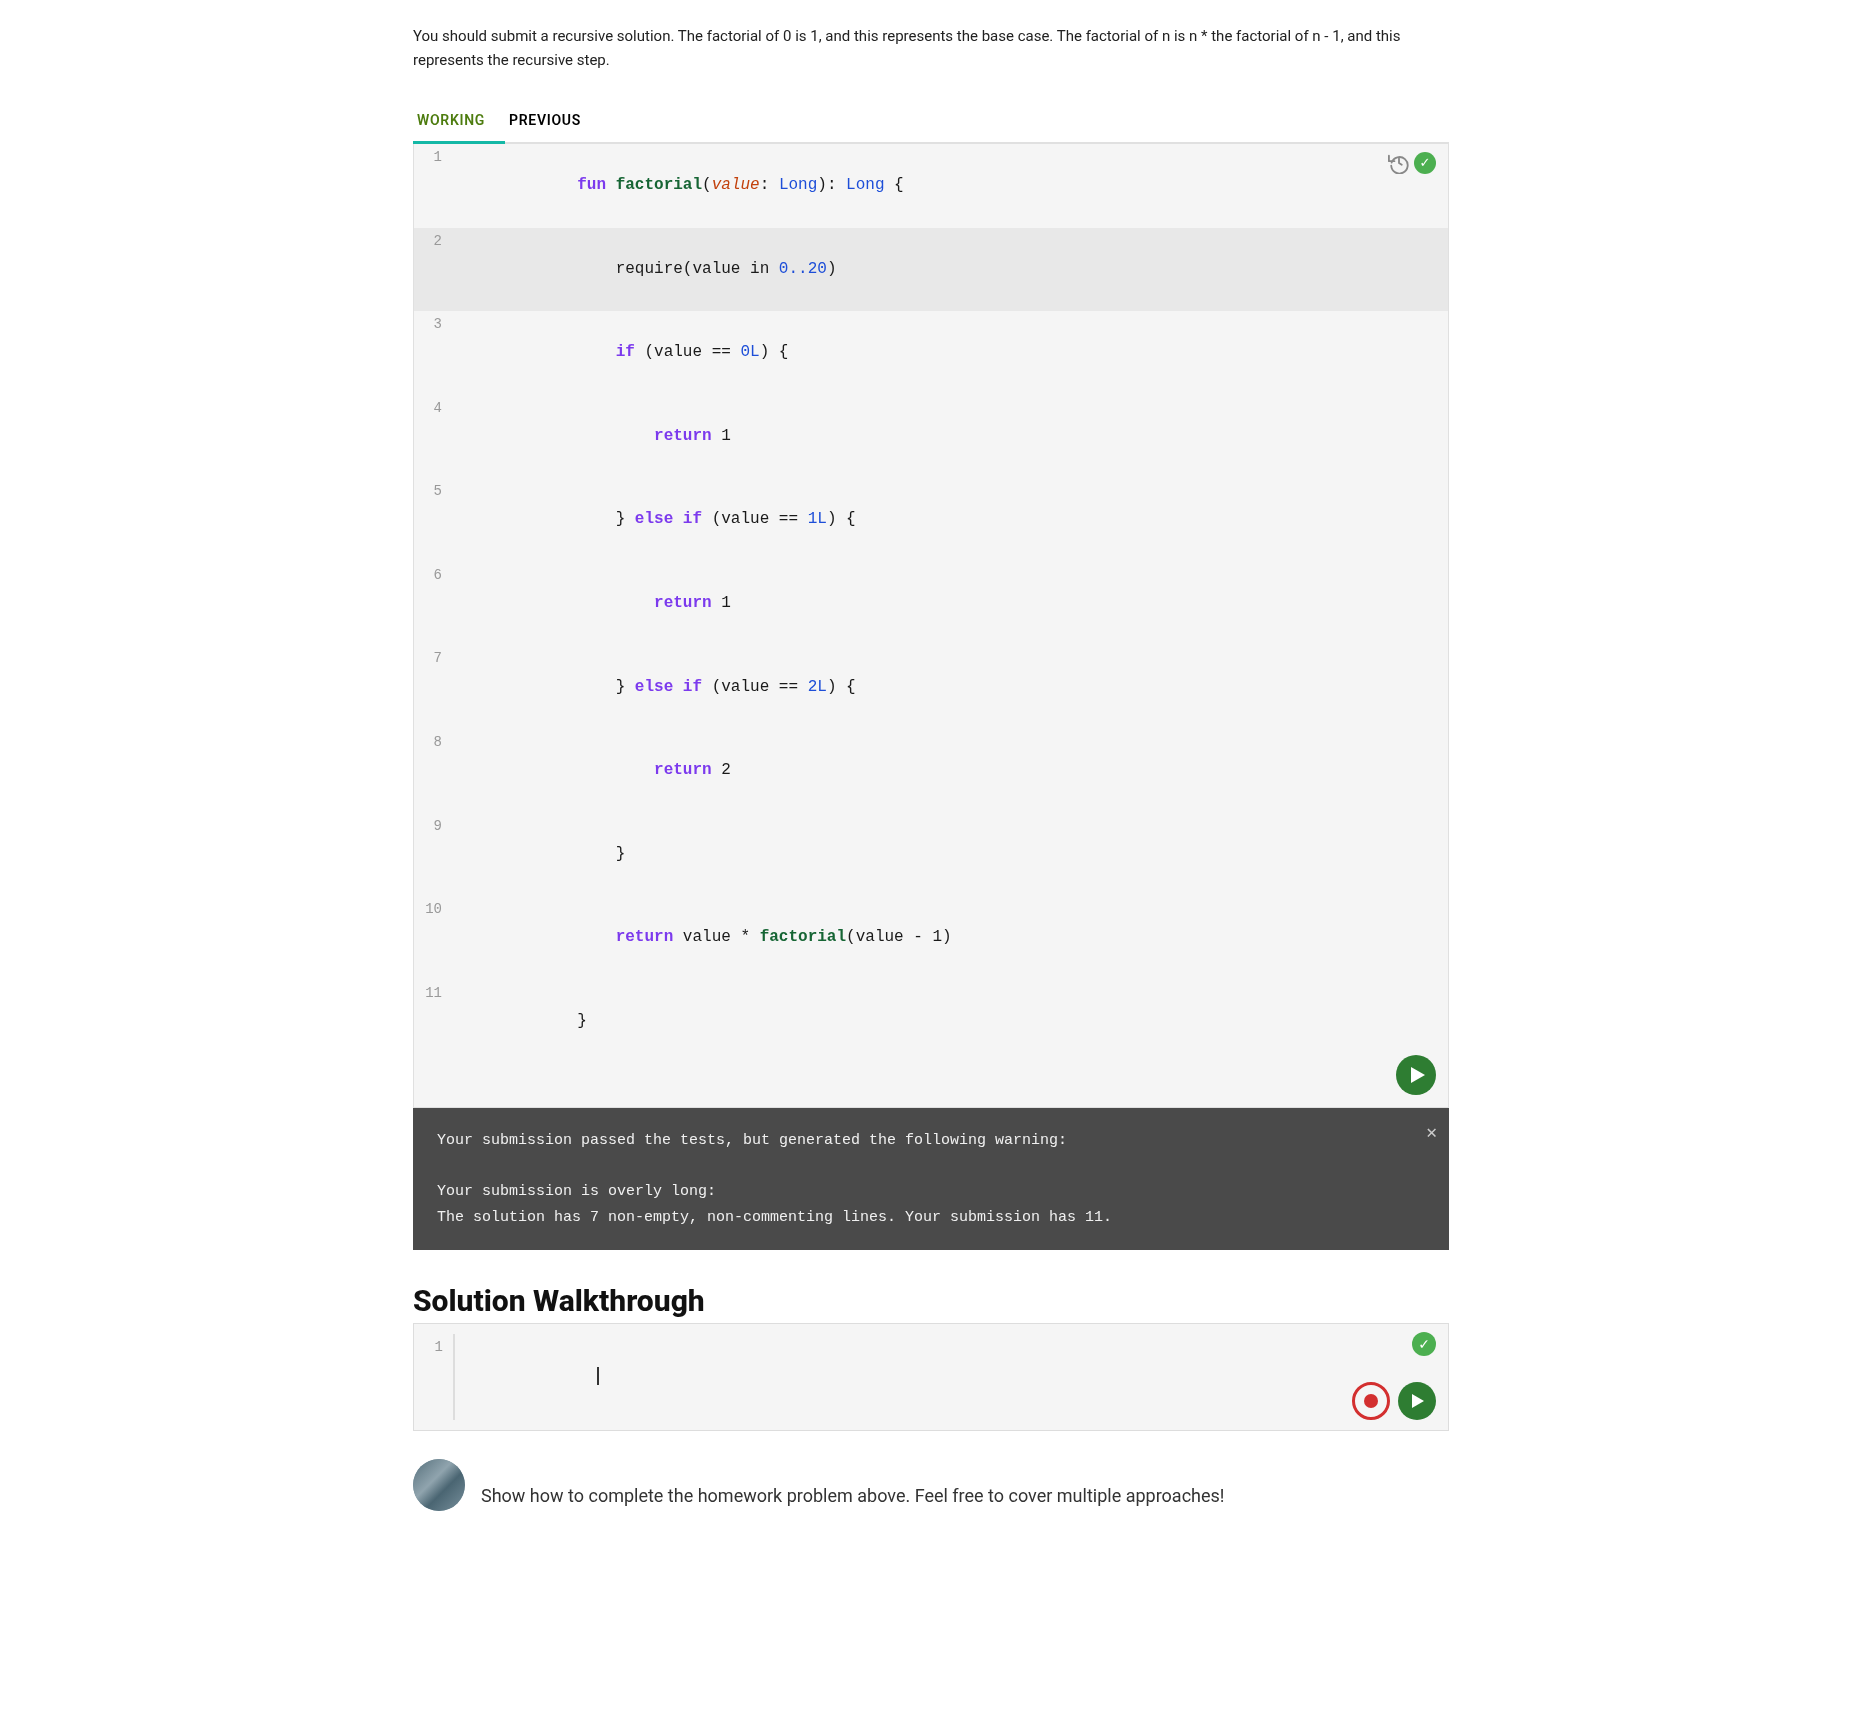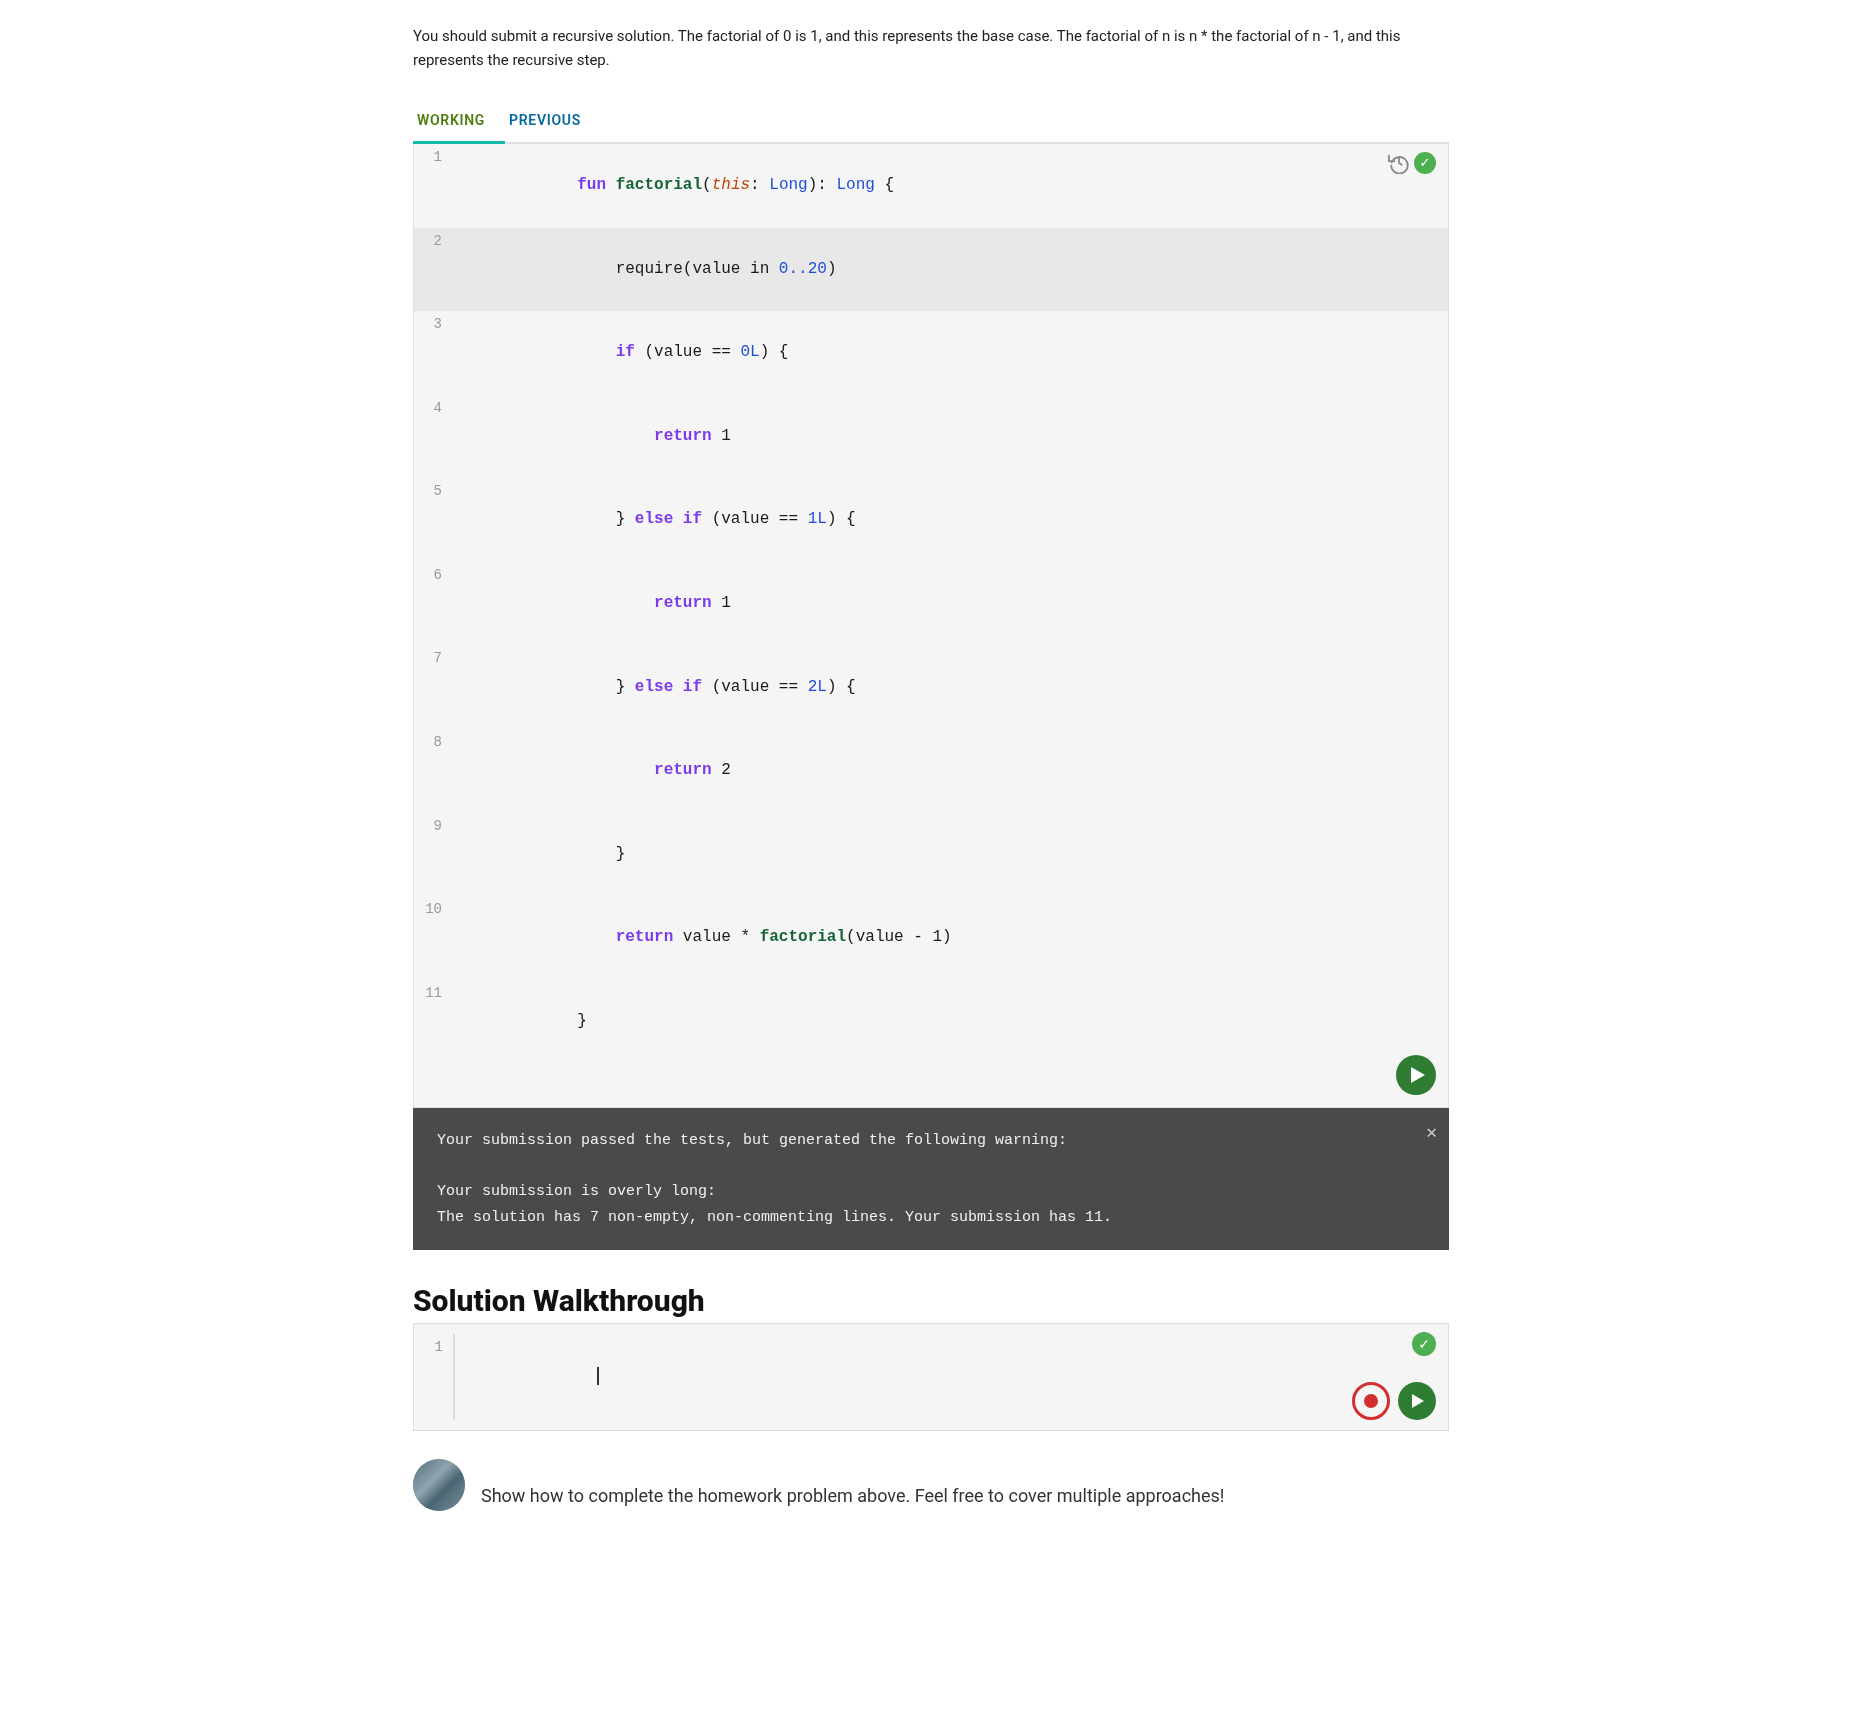--- a/index.html
+++ b/index.html
@@ -28,21 +28,21 @@
     .tabs {
       display: flex;
       border-bottom: 2px solid #e0e0e0;
       margin-bottom: 0;
     }
     .tab {
       padding: 10px 20px 10px 4px;
       font-size: 14px;
       font-weight: 600;
       letter-spacing: 0.05em;
-      color: #0369a1;
+      color: #000000;
       cursor: pointer;
       border-bottom: 3px solid transparent;
       margin-bottom: -2px;
       text-transform: uppercase;
     }
     .tab.active {
       color: #4d7c0f;
       border-bottom: 3px solid #14b8a6;
     }
 
@@ -315,21 +315,21 @@
         <span>✓</span>
       </div>
     </div>
 
     <table class="code-table">
       <tbody>
 
         <tr>
           <td class="line-num">1</td>
           <td class="line-code">
-            <span class="kw-purple">fun</span> <span class="kw-green">factorial</span>(<span class="kw-orange">this</span>: <span class="kw-blue">Long</span>): <span class="kw-blue">Long</span> {
+            <span class="kw-purple">fun</span> <span class="kw-green">factorial</span>(<span class="kw-orange">value</span>: <span class="kw-blue">Long</span>): <span class="kw-blue">Long</span> {
           </td>
         </tr>
 
         <tr class="highlighted">
           <td class="line-num">2</td>
           <td class="line-code">
             <span class="kw-dark">    require(value in </span><span class="kw-blue">0..20</span><span class="kw-dark">)</span>
           </td>
         </tr>
 

